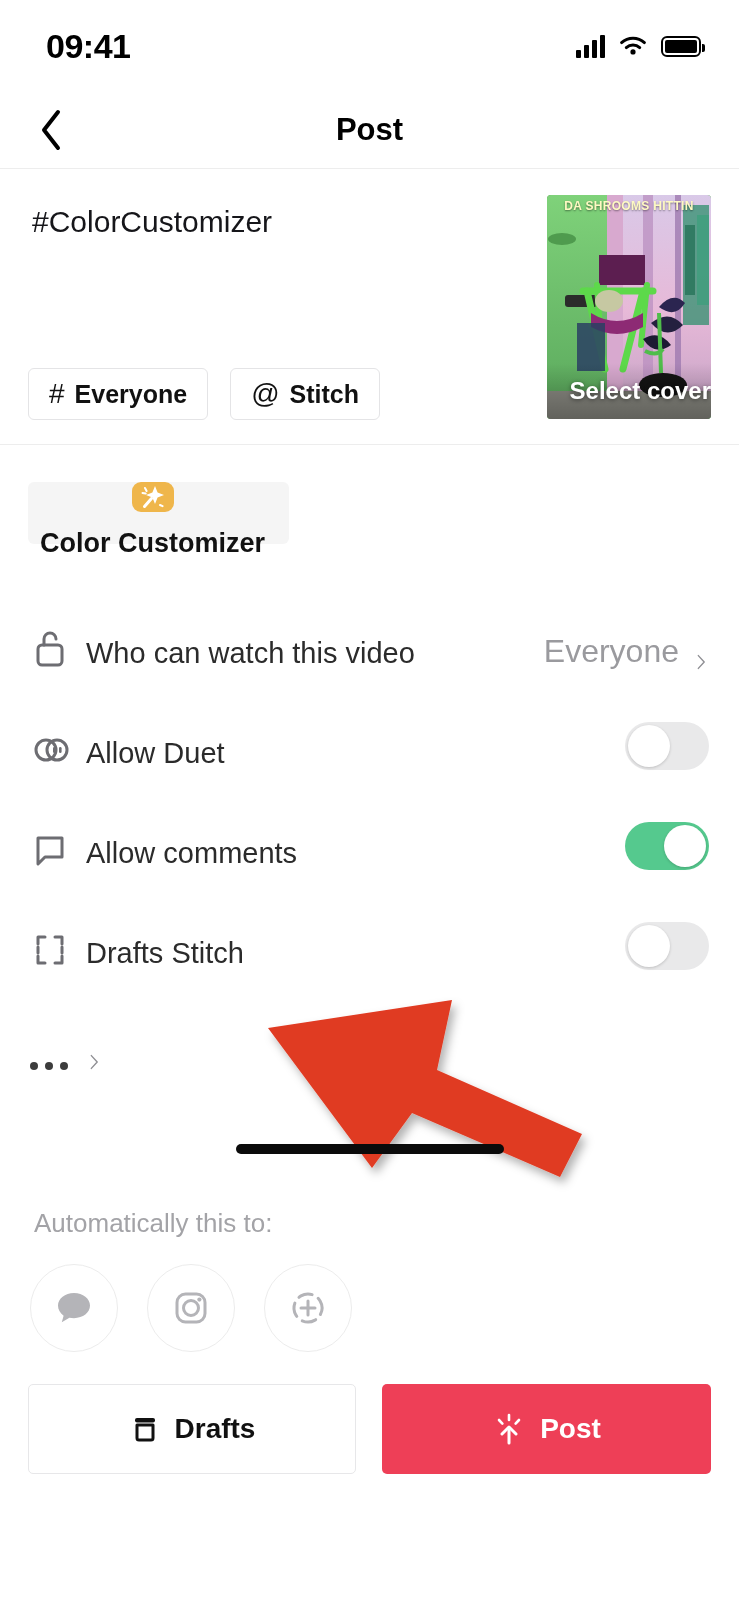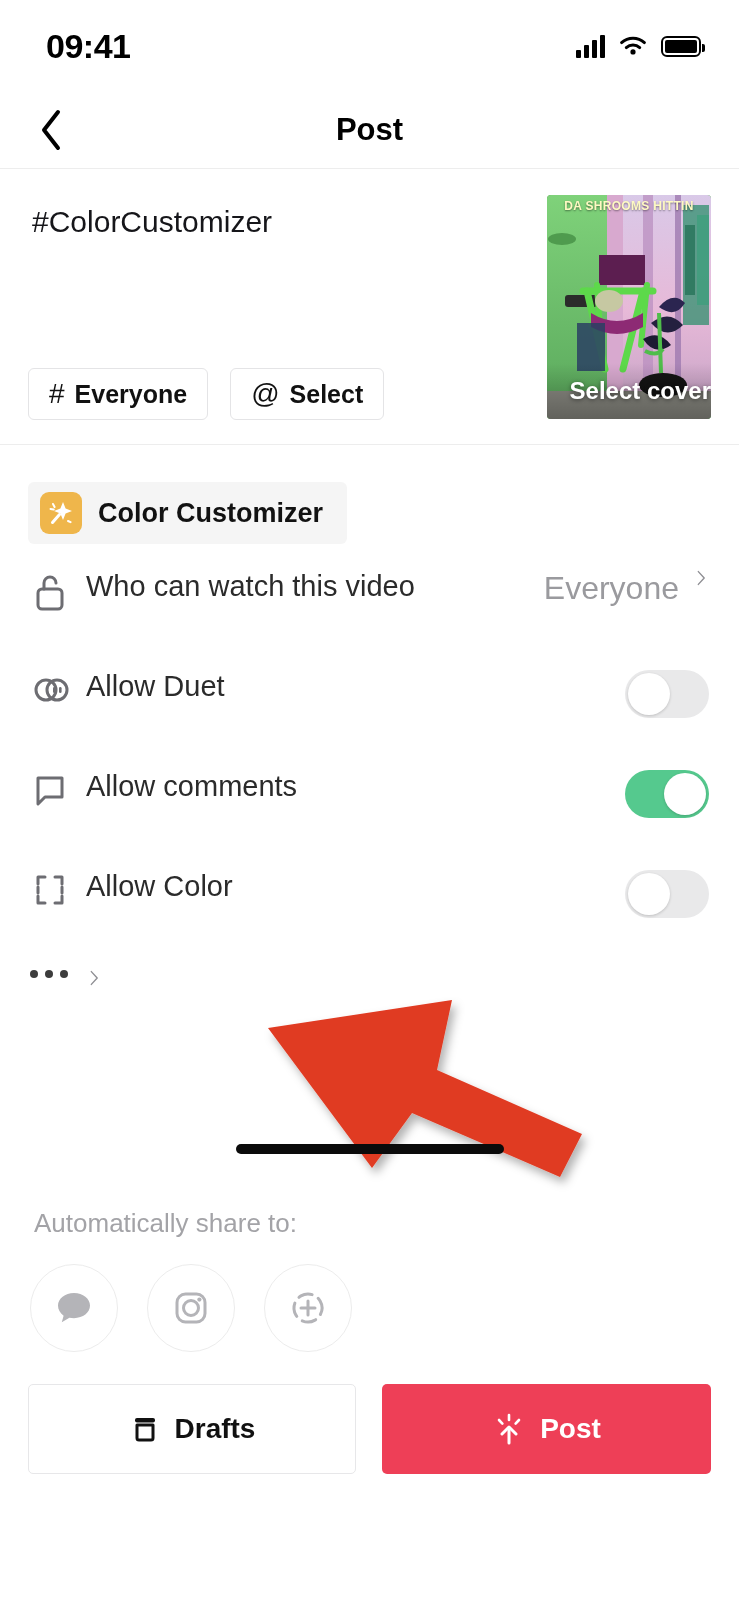--- a/index.html
+++ b/index.html
@@ -90,33 +90,33 @@
   .thumb-bottom span {
     font-size:24px; font-weight:700; color:#fff;
     text-shadow:0 1px 4px rgba(0,0,0,.5);
   }
 
   
   .effect-chip {
     position:absolute; left:28px; top:482px;
     display:flex; align-items:center; gap:16px;
     height:62px; padding:0 24px 0 12px;
-    background:#f5f5f5; border-radius:6px;
+    background:#f5f5f5; border-radius:6px;flex-direction:column;
   }
   .effect-icon {
     width:42px; height:42px; border-radius:9px;
     background:#efb64b; display:flex; align-items:center; justify-content:center;
   }
   .effect-name { font-size:27px; font-weight:700; color:#121212; }
 
   
   .rows { position:absolute; left:0; top:570px; width:739px; }
   .row {
     position:relative; height:100px;
-    display:flex; align-items:flex-start; padding:0 30px;
+    display:flex; align-items:flex-end; padding:0 30px;
   }
   .row-icon { width:56px; display:flex; align-items:center; }
   .row-label { font-size:29px; color:#2b2b2b; flex:1; }
   .row-value {
     font-size:32px; color:#9a9a9e; margin-right:14px;
   }
   .chev { width:16px; height:16px; }
 
   
   .toggle {
@@ -208,21 +208,21 @@
   <div class="caption-section">
     <div class="caption-text">#ColorCustomizer</div>
 
     <div class="chip-row">
       <div class="chip">
         <span class="chip-glyph">#</span>
         <span>Everyone</span>
       </div>
       <div class="chip">
         <span class="chip-glyph">@</span>
-        <span>Select</span>
+        <span>Stitch</span>
       </div>
     </div>
 
     <div class="thumb">
       <svg class="thumb-art" viewBox="0 0 164 224" preserveAspectRatio="none">
         <defs>
           <linearGradient id="wall" x1="0" y1="0" x2="0" y2="1">
             <stop offset="0%" stop-color="#7fd27a"></stop>
             <stop offset="100%" stop-color="#5aa85c"></stop>
           </linearGradient>
@@ -321,21 +321,21 @@
         </div>
     </div>
 
     <div class="row">
       <div class="row-icon">
         <svg width="40" height="40" viewBox="0 0 40 40">
           <path d="M15 7 h-7 v7 M15 33 h-7 v-7 M25 7 h7 v7 M25 33 h7 v-7" stroke="#6d6d72" stroke-width="3" fill="none" stroke-linecap="round" stroke-linejoin="round"></path>
           <path d="M8 17 v6 M32 17 v6" stroke="#6d6d72" stroke-width="3" stroke-linecap="round"></path>
         </svg>
       </div>
-      <div class="row-label">Allow Color</div>
+      <div class="row-label">Drafts Stitch</div>
       <div class="toggle">
           <div class="knob"></div>
         </div>
     </div>
 
     <div class="row">
       <div class="row-icon">
         <div class="dots">
             <i></i>
             <i></i>
@@ -359,21 +359,21 @@
                L452 1000
                L437 1070
                L582 1134
                L560 1177
                L412 1113
                L372 1168
                Z"></path>
     </g>
   </svg>
 
-  <div class="share-label">Automatically share to:</div>
+  <div class="share-label">Automatically this to:</div>
   <div class="share-icons">
 
     <div class="share-circle">
       <svg width="48" height="48" viewBox="0 0 48 48">
         <path d="M24 9c9 0 16 5.6 16 12.6S33 34.2 24 34.2c-1.6 0-3.2-.2-4.6-.5l-7.6 4.6 1.8-6.6C10 29.2 8 25.6 8 21.6 8 14.6 15 9 24 9z" fill="#b4b4b8"></path>
       </svg>
     </div>
 
     <div class="share-circle">
       <svg width="48" height="48" viewBox="0 0 48 48">

